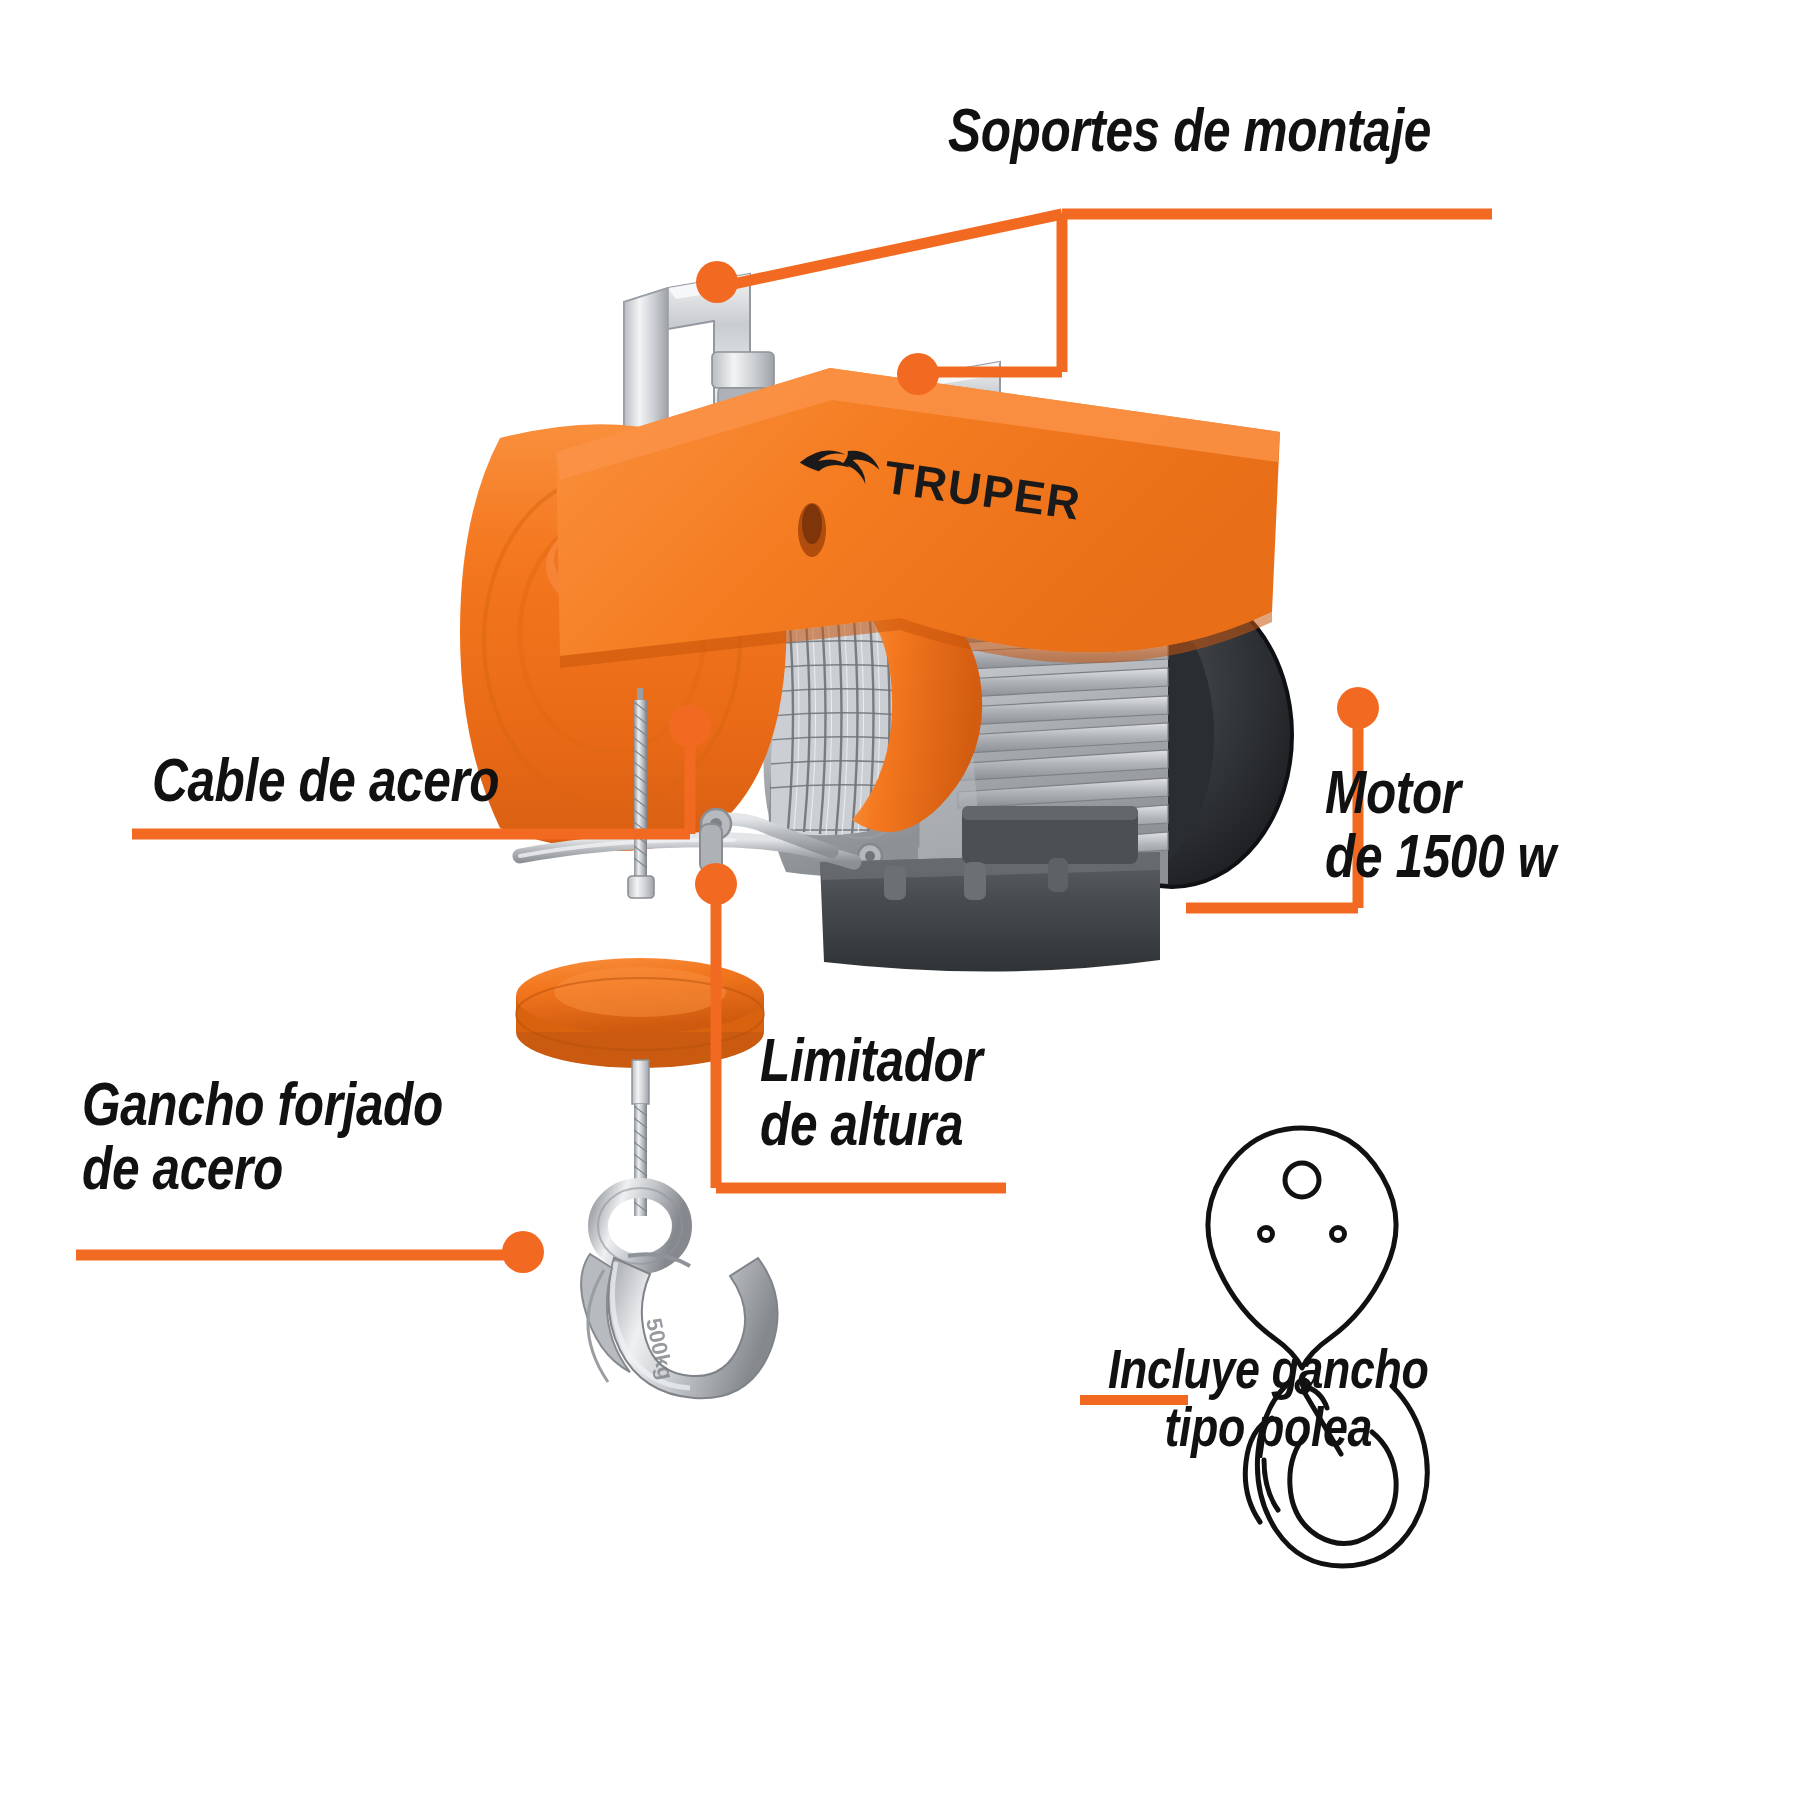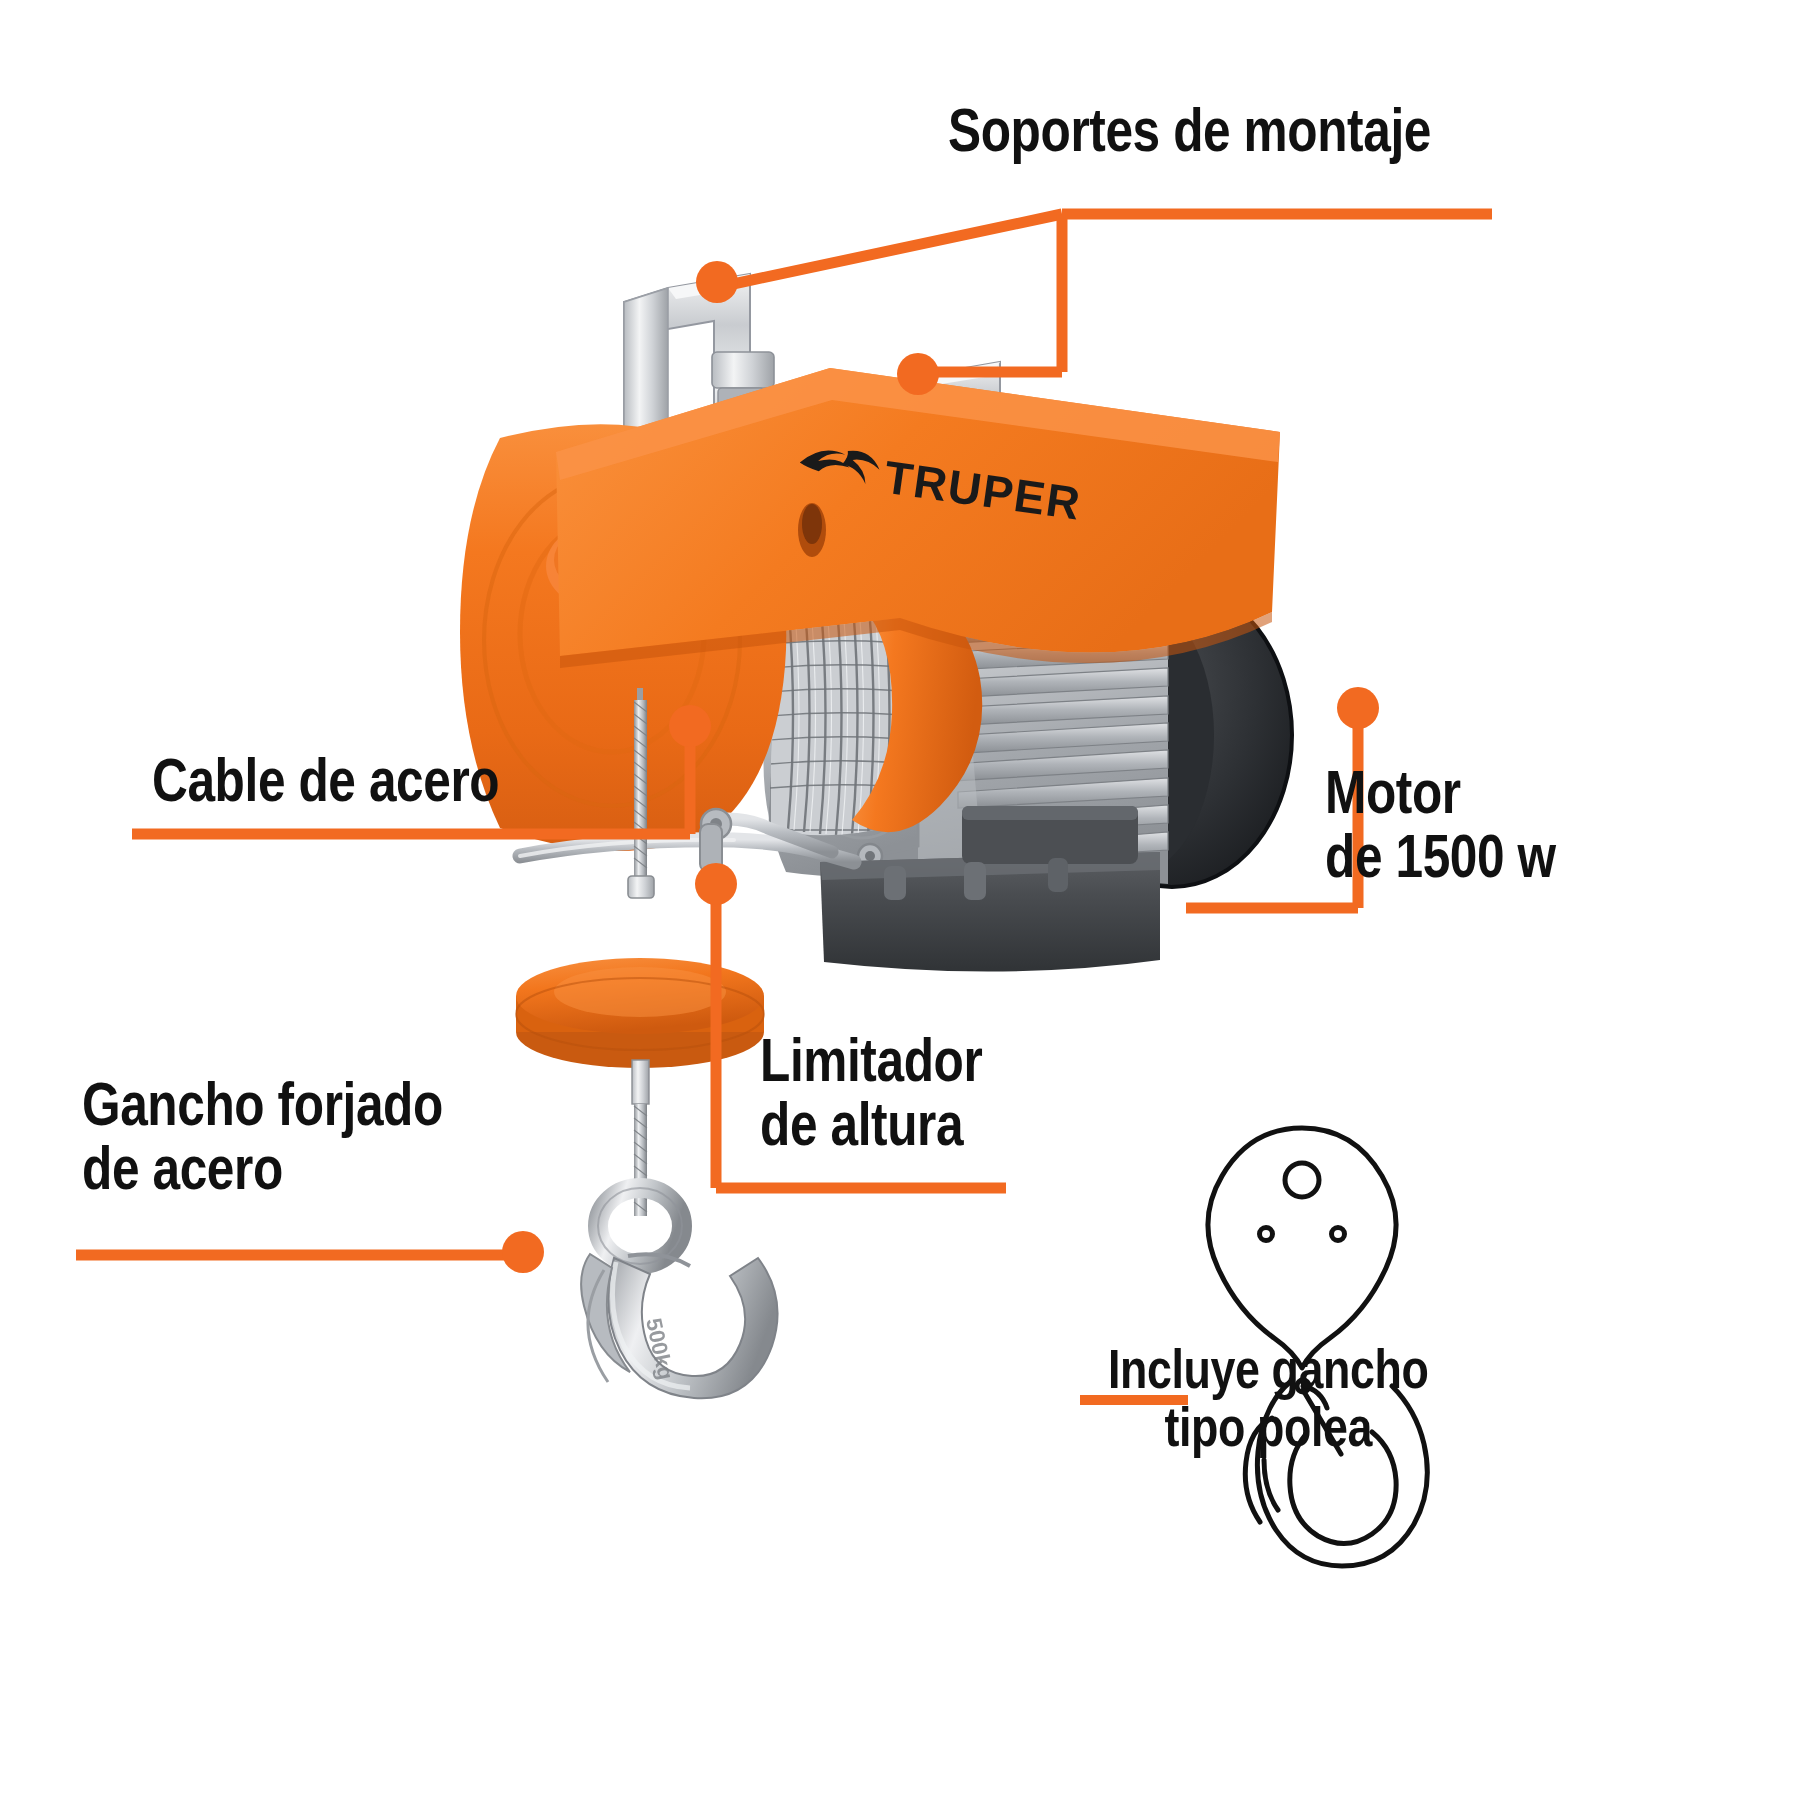--- a/index.html
+++ b/index.html
@@ -345,21 +345,21 @@
       <path d="M1290 1382 q-12 10 -20 26 q-10 20 -12 44 q-4 44 18 78 q24 36 66 36 q48 0 72 -42 q20 -36 10 -80 q-8 -34 -32 -58"></path>
       <path d="M1303 1390 l38 64"></path>
 
       <path d="M1306 1434 q-18 22 -16 52 q2 34 28 50 q28 16 54 -2 q26 -18 24 -54 q-2 -30 -24 -48"></path>
 
       <path d="M1272 1418 q-22 10 -26 44 q-4 34 14 60"></path>
       <path d="M1264 1460 q0 30 14 50"></path>
     </g>
   </svg>
 
-  <div class="txt-layer" style="position:absolute;inset:0;">
+  <div class="txt-layer" style="position:absolute;inset:0;font-style:italic;">
 
     <div class="callout" id="lbl-soportes">
       <span class="ln">Soportes de montaje</span>
     </div>
 
     <div class="callout" id="lbl-cable">
       <span class="ln">Cable de acero</span>
     </div>
 
     <div class="callout" id="lbl-motor">

